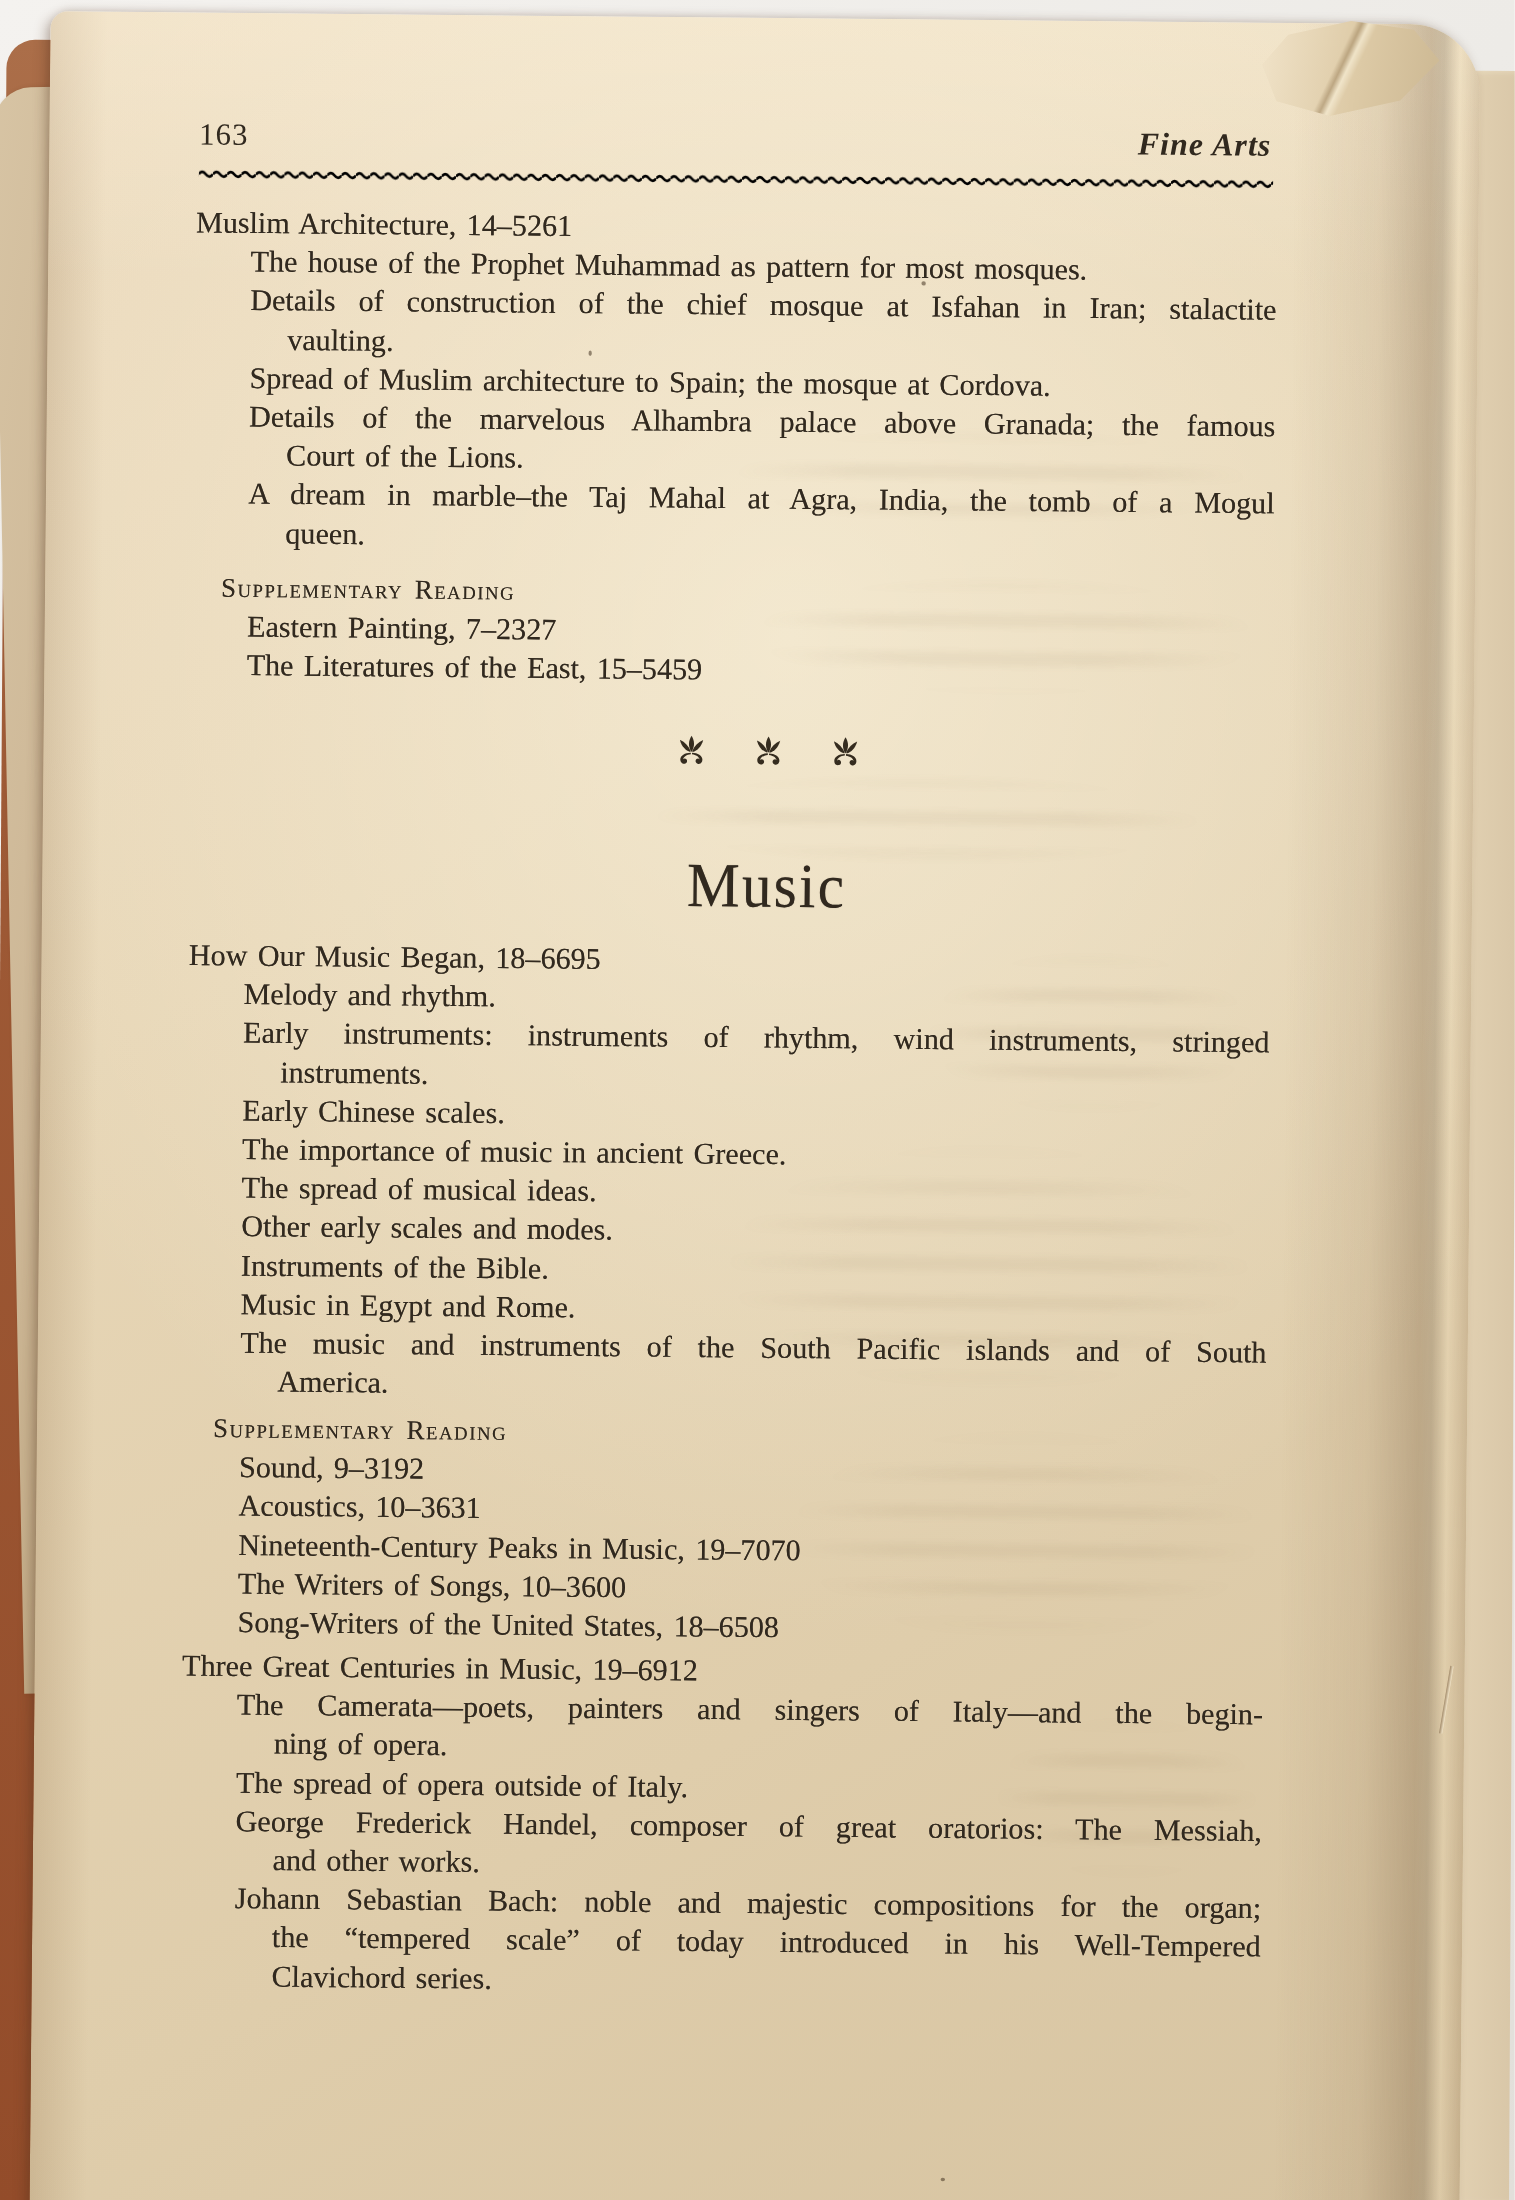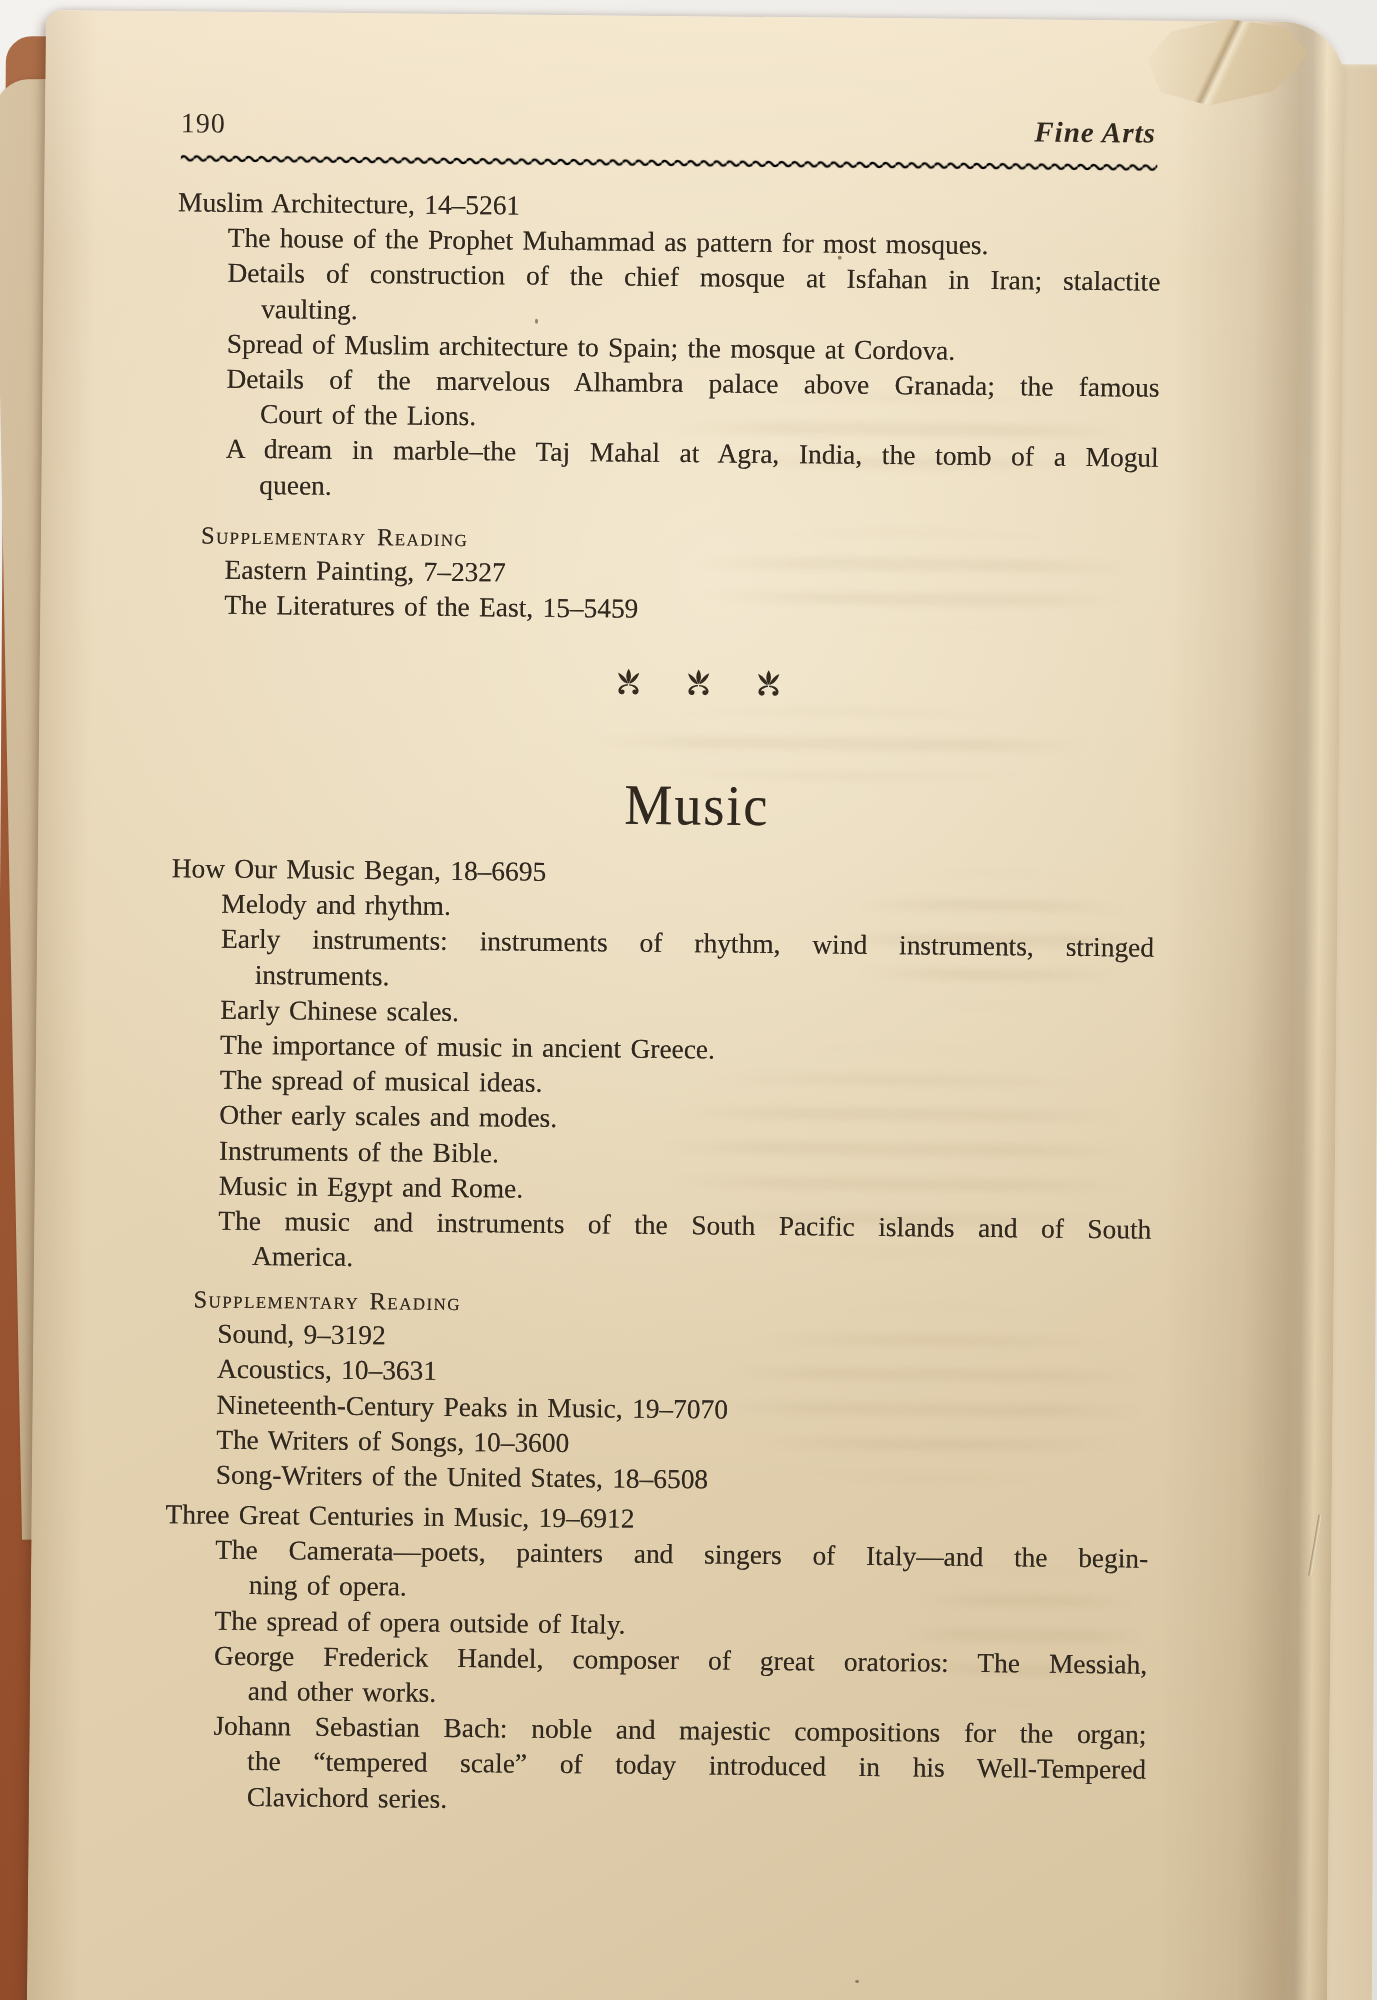--- a/index.html
+++ b/index.html
@@ -140,21 +140,21 @@
     <div class="ghost" style="left:804px;top:845px;width:300px;height:150px"></div>
     <div class="ghost" style="left:624px;top:1020px;width:480px;height:230px"></div>
     <div class="ghost" style="left:684px;top:1280px;width:430px;height:195px"></div>
     <div class="ghost" style="left:874px;top:1540px;width:240px;height:150px"></div>
     <div class="speck" style="left:794px;top:238px;width:4px;height:4px"></div>
     <div class="speck" style="left:492px;top:304px;width:3px;height:5px"></div>
     <div class="speck" style="left:828px;top:1962px;width:4px;height:3px"></div>
 
     <div class="content">
       <div class="pagehead">
-        <span class="pagenum">190</span>
+        <span class="pagenum">163</span>
         <span class="running">Fine Arts</span>
       </div>
       <svg class="rule" width="977" height="10" viewBox="0 0 977 10">
         <rect width="977" height="10" fill="url(#wv)"></rect>
       </svg>
 
       <section class="blk s-muslim">
           <div class="line ind0">Muslim Architecture, 14–5261</div>
           <div class="line ind1">The house of the Prophet Muhammad as pattern for most mosques.</div>
           <div class="line ind1 just">Details of construction of the chief mosque at Isfahan in Iran; stalactite</div>

